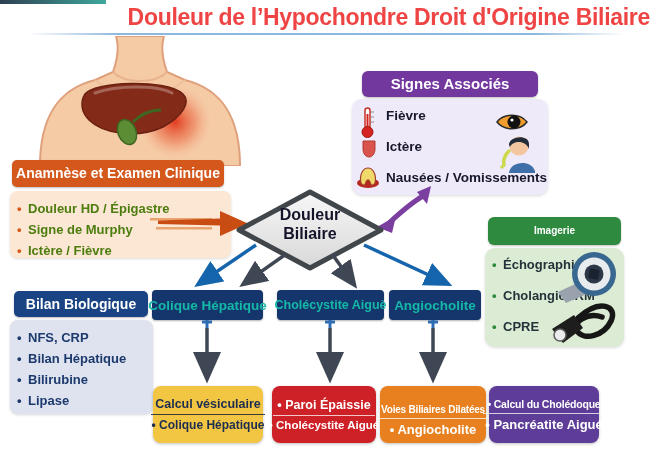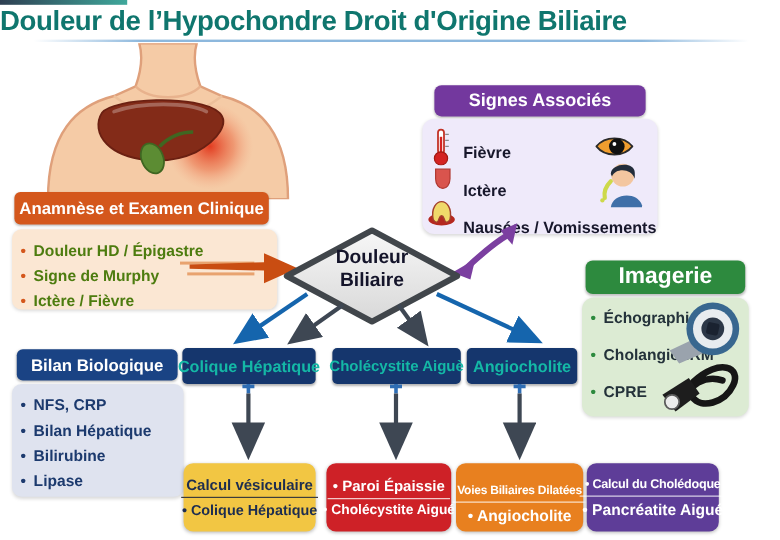--- a/index.html
+++ b/index.html
@@ -2,47 +2,47 @@
 <html><head>
 <meta charset="utf-8">
 <style>
   html,body{margin:0;padding:0;background:#ffffff;}
   #stage{
     position:relative;width:650px;height:450px;background:#ffffff;overflow:hidden;
     font-family:"Liberation Sans",sans-serif;
   }
   
   .title{
-    position:absolute;left:0;top:4px;width:650px;text-align:left;
-    font-size:23px;font-weight:bold;color:#0f766e;letter-spacing:-0.3px;
+    position:absolute;left:0;top:4px;width:650px;text-align:right;
+    font-size:23px;font-weight:bold;color:#ef4444;letter-spacing:-0.3px;
   }
   .title-underline{
     position:absolute;left:28px;top:33px;width:596px;height:2px;
     background:linear-gradient(to right,rgba(150,190,225,0),#8db8dd 15%,#8db8dd 85%,rgba(150,190,225,0));
   }
   
   .hdr{position:absolute;color:#fff;font-weight:bold;text-align:center;border-radius:6px;
        box-shadow:0 1px 2px rgba(0,0,0,.25);}
   .panel{position:absolute;border-radius:10px;box-shadow:0 1px 3px rgba(0,0,0,.15);}
   .panel ul{margin:0;padding:7px 4px 4px 18px;list-style:none;}
   .panel li{position:relative;font-weight:bold;white-space:nowrap;}
   .panel li::before{content:"•";position:absolute;left:-11px;}
   
   .signes-hdr{left:362px;top:71px;width:176px;height:26px;background:#73389e;font-size:15px;line-height:26px;}
   .signes-body{left:352px;top:99px;width:196px;height:96px;background:#efeafa;}
-  .signes-body ul{padding:6px 4px 4px 34px;margin-top:12px;}
+  .signes-body ul{padding:6px 4px 4px 34px;}
   .signes-body li{font-size:13.5px;color:#17172b;line-height:21px;margin-bottom:10px;}
   .signes-body li::before{content:"";}
   
   .anamnese-hdr{left:12px;top:160px;width:212px;height:27px;background:#d4571c;font-size:14px;line-height:27px;border-radius:5px;}
   .anamnese-body{left:10px;top:191px;width:221px;height:67px;background:#fbe7d3;border-radius:8px;}
   .anamnese-body li{font-size:13px;color:#4d7c0f;line-height:21px;}
   .anamnese-body li::before{color:#d4571c;}
   
-  .imagerie-hdr{left:488px;top:217px;width:133px;height:28px;background:#2d8a3e;font-size:19px;line-height:28px;}
+  .imagerie-hdr{left:488px;top:217px;width:133px;height:28px;background:#2d8a3e;font-size:10px;line-height:28px;}
   .imagerie-body{left:485px;top:248px;width:139px;height:99px;background:#dcebd3;}
   .imagerie-body li{font-size:13px;color:#24323a;line-height:20px;margin-bottom:11px;}
   .imagerie-body li::before{color:#2d8a3e;}
   
   .bilan-hdr{left:14px;top:291px;width:134px;height:26px;background:#1a4384;font-size:14px;line-height:26px;border-radius:5px;}
   .bilan-body{left:10px;top:320px;width:143px;height:94px;background:#dfe3ef;border-radius:8px;}
   .bilan-body li{font-size:13px;color:#1c3a6e;line-height:21px;}
   .bilan-body li::before{color:#1c3a6e;}
   
   .diamond-wrap{position:absolute;left:235px;top:188px;width:150px;height:84px;}

